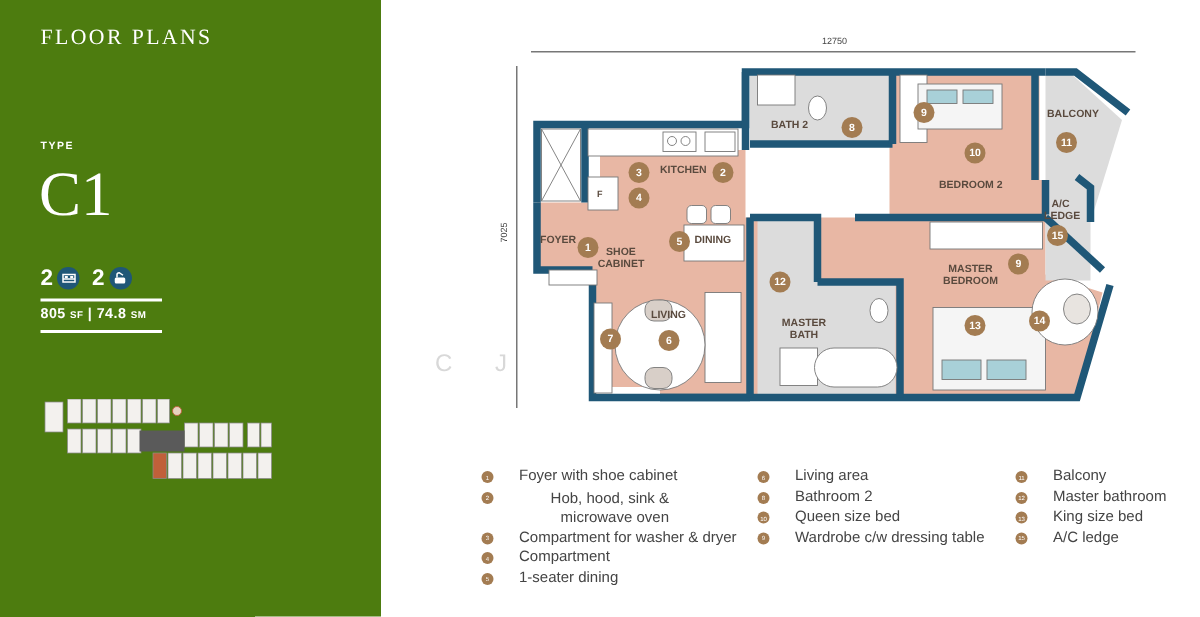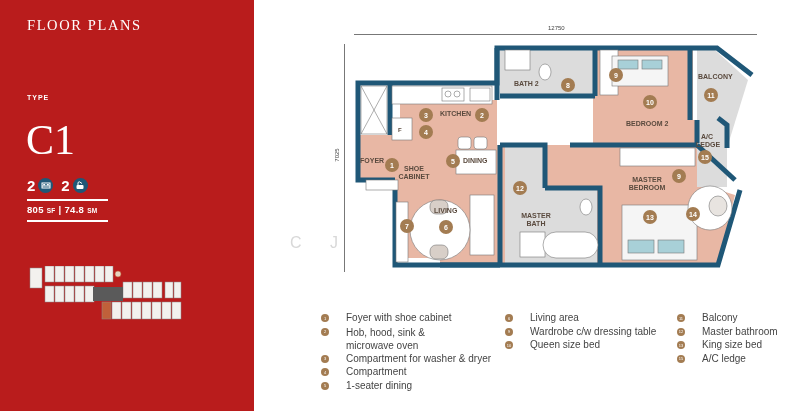--- a/index.html
+++ b/index.html
@@ -1,39 +1,39 @@
 <!DOCTYPE html>
 <html><head>
 <meta charset="utf-8">
 <style>
   html,body{margin:0;padding:0;}
   body{width:800px;height:411px;position:relative;overflow:hidden;background:#ffffff;font-family:"Liberation Sans",sans-serif;}
-  .side{position:absolute;left:0;top:0;width:254px;height:411px;background:#b91c1c;color:#fff;}
+  .side{position:absolute;left:0;top:0;width:254px;height:411px;background:#4d7c0f;color:#fff;}
   .side .title{position:absolute;left:27px;top:17px;font-family:"Liberation Serif",serif;font-size:14.5px;letter-spacing:1.6px;}
   .side .type-lbl{position:absolute;left:27px;top:94px;font-size:7px;font-weight:bold;letter-spacing:1px;}
-  .side .type-val{position:absolute;left:26px;top:118px;font-family:"Liberation Serif",serif;font-size:42px;line-height:44px;}
+  .side .type-val{position:absolute;left:26px;top:108px;font-family:"Liberation Serif",serif;font-size:42px;line-height:44px;}
   .stats{position:absolute;left:27px;top:177px;display:flex;align-items:center;gap:3px;font-weight:bold;font-size:15px;}
   .stats .ic{width:15px;height:15px;border-radius:50%;background:#1f5777;display:inline-flex;align-items:center;justify-content:center;margin-right:5px;}
   .rule{position:absolute;left:27px;width:81px;height:1.5px;background:#fff;}
   .area{position:absolute;left:27px;top:204px;font-weight:bold;font-size:9.5px;letter-spacing:.3px;}
   .area small{font-size:6.5px;}
   .siteplan{position:absolute;left:28px;top:266px;width:156px;height:56px;}
   .dimtop{position:absolute;left:354px;top:34px;width:403px;height:1px;background:#777;}
   .dimtop-lbl{position:absolute;left:548px;top:25px;font-size:6px;color:#444;}
   .dimside{position:absolute;left:344px;top:44px;width:1px;height:228px;background:#777;}
   .dimside-lbl{position:absolute;left:330px;top:152px;font-size:6px;color:#444;transform:rotate(-90deg);}
   .wm{position:absolute;top:234px;font-size:16px;color:#d8d8d8;}
 
   .room-lbl{position:absolute;font-size:7px;font-weight:bold;color:#5a4a3e;line-height:8px;text-align:center;}
   .num{position:absolute;width:14px;height:14px;border-radius:50%;background:#a37c52;color:#fff;font-size:7px;display:flex;align-items:center;justify-content:center;font-weight:bold;}
 
   .legend{position:absolute;top:312px;font-size:10px;color:#444;}
   .legend .row{display:flex;align-items:flex-start;height:13.5px;}
   .legend .dot{width:8px;height:8px;border-radius:50%;background:#a37c52;color:#fff;font-size:4px;display:flex;align-items:center;justify-content:center;margin-top:2px;margin-right:17px;flex:none;}
-  .legend .row.two{height:27px;}
+  .legend .row.two{height:27px;text-align:right;}
 </style>
 </head>
 <body>
 
 <div class="side">
   <div class="title">FLOOR PLANS</div>
   <div class="type-lbl">TYPE</div>
   <div class="type-val">C1</div>
   <div class="stats">
     <span>2</span>
@@ -229,27 +229,31 @@
       <span>1-seater dining</span>
     </div>
 </div>
 
 <div class="legend" style="left:505px">
   <div class="row">
       <span class="dot">6</span>
       <span>Living area</span>
     </div>
   <div class="row">
+      <span class="dot">8</span>
+      <span>Bathroom 2</span>
+    </div>
+  <div class="row">
+      <span class="dot">10</span>
+      <span>Queen size bed</span>
+    </div>
+  <div class="row">
       <span class="dot">9</span>
       <span>Wardrobe c/w dressing table</span>
     </div>
-  <div class="row">
-      <span class="dot">10</span>
-      <span>Queen size bed</span>
-    </div>
 </div>
 
 <div class="legend" style="left:677px">
   <div class="row">
       <span class="dot">11</span>
       <span>Balcony</span>
     </div>
   <div class="row">
       <span class="dot">12</span>
       <span>Master bathroom</span>

